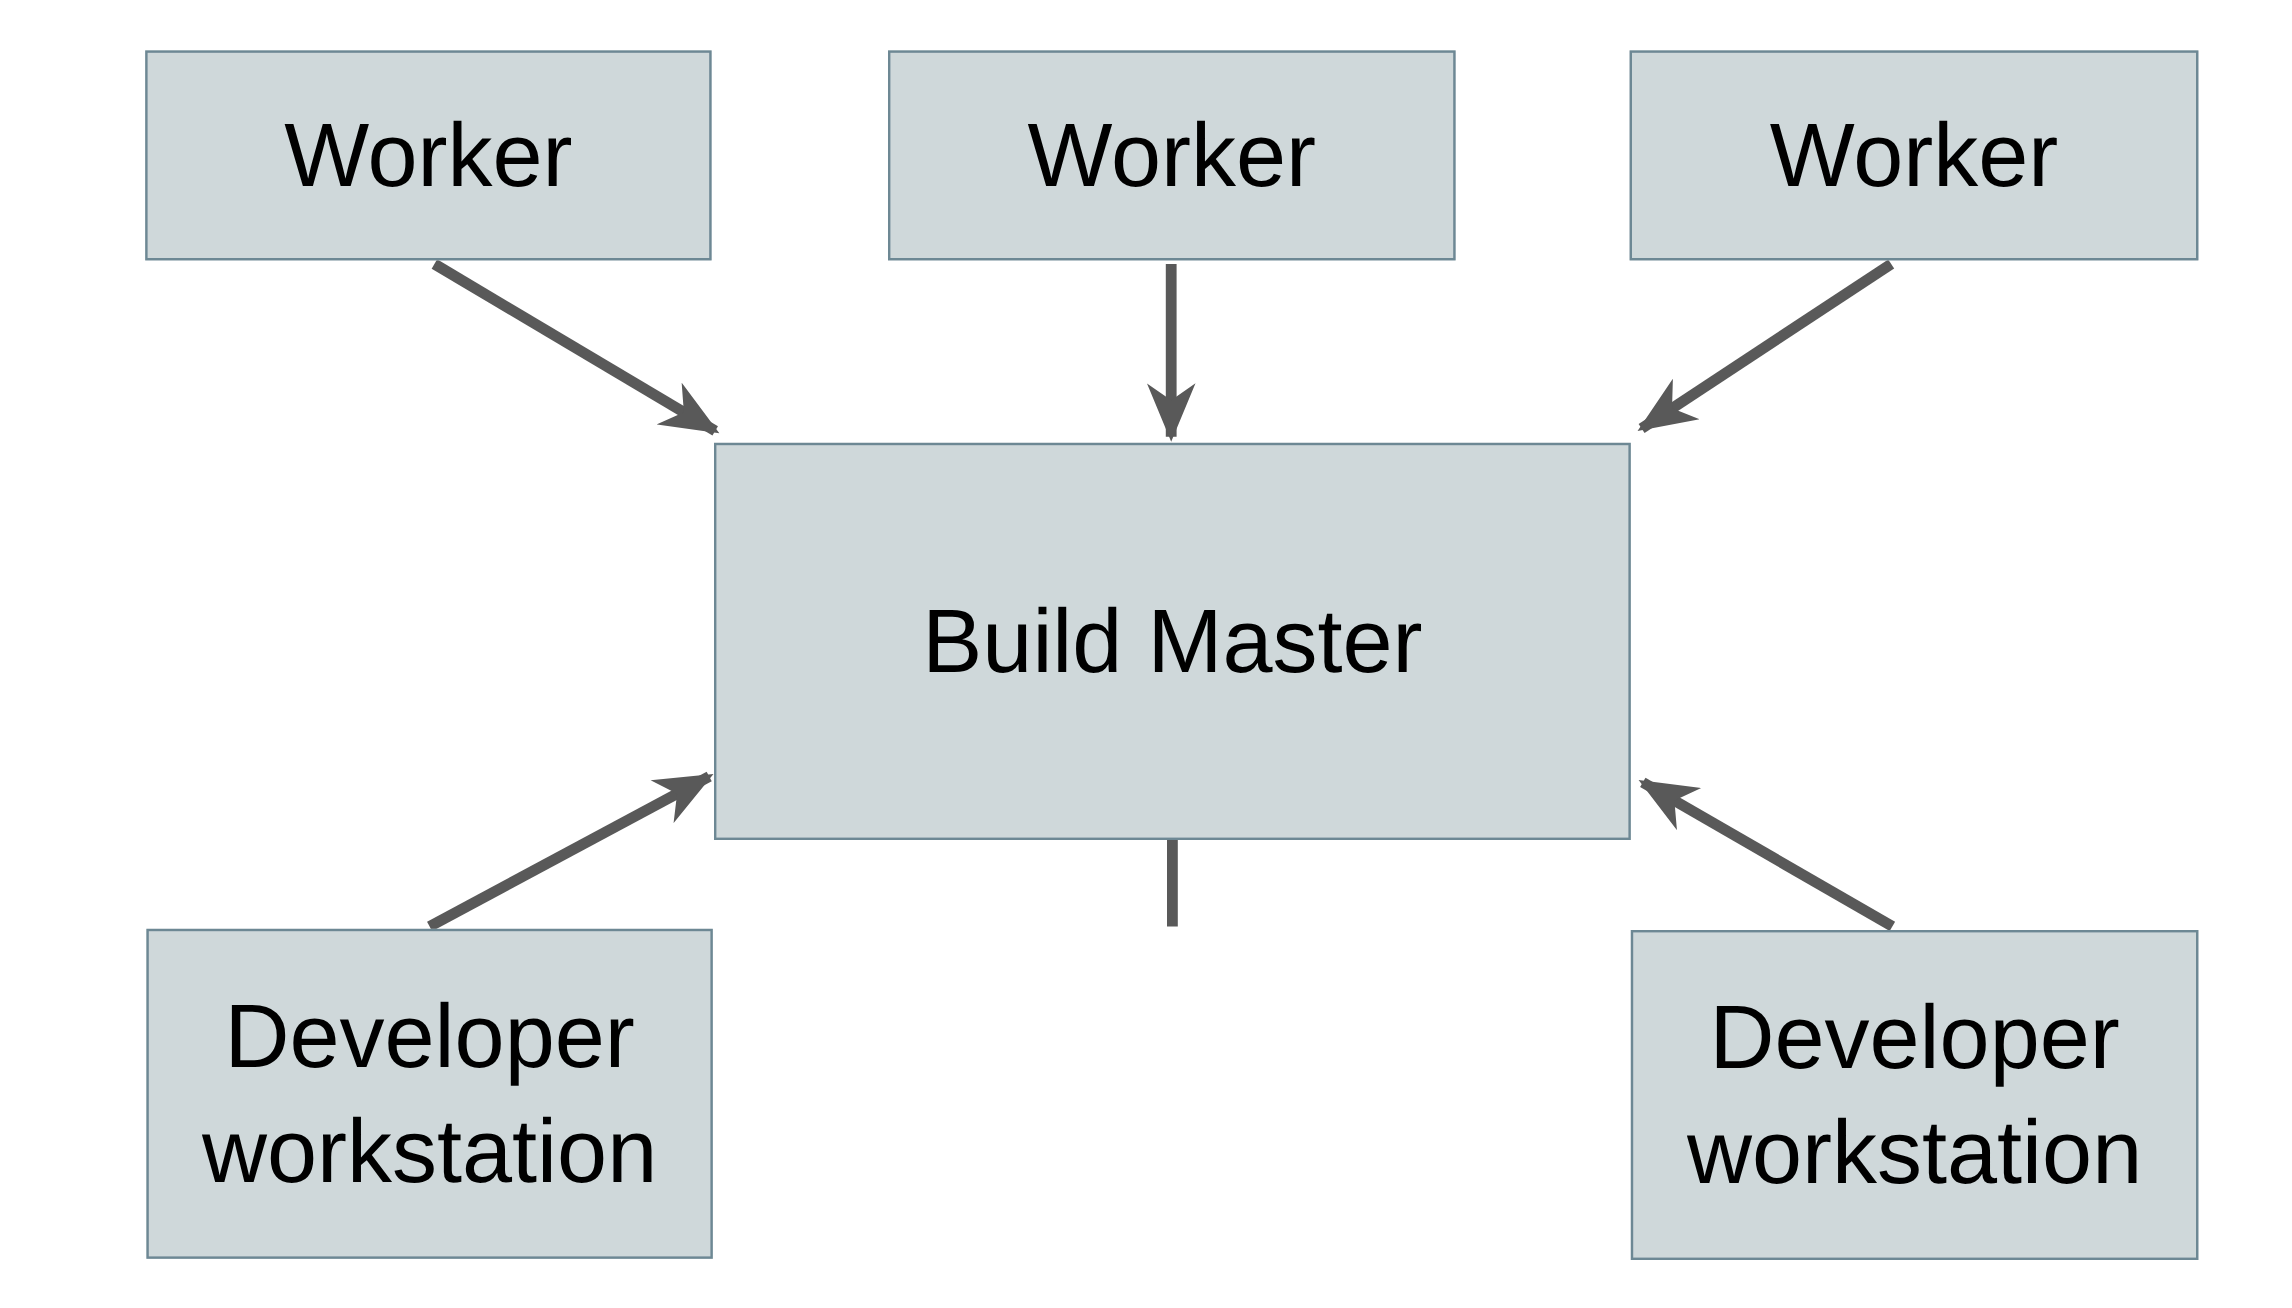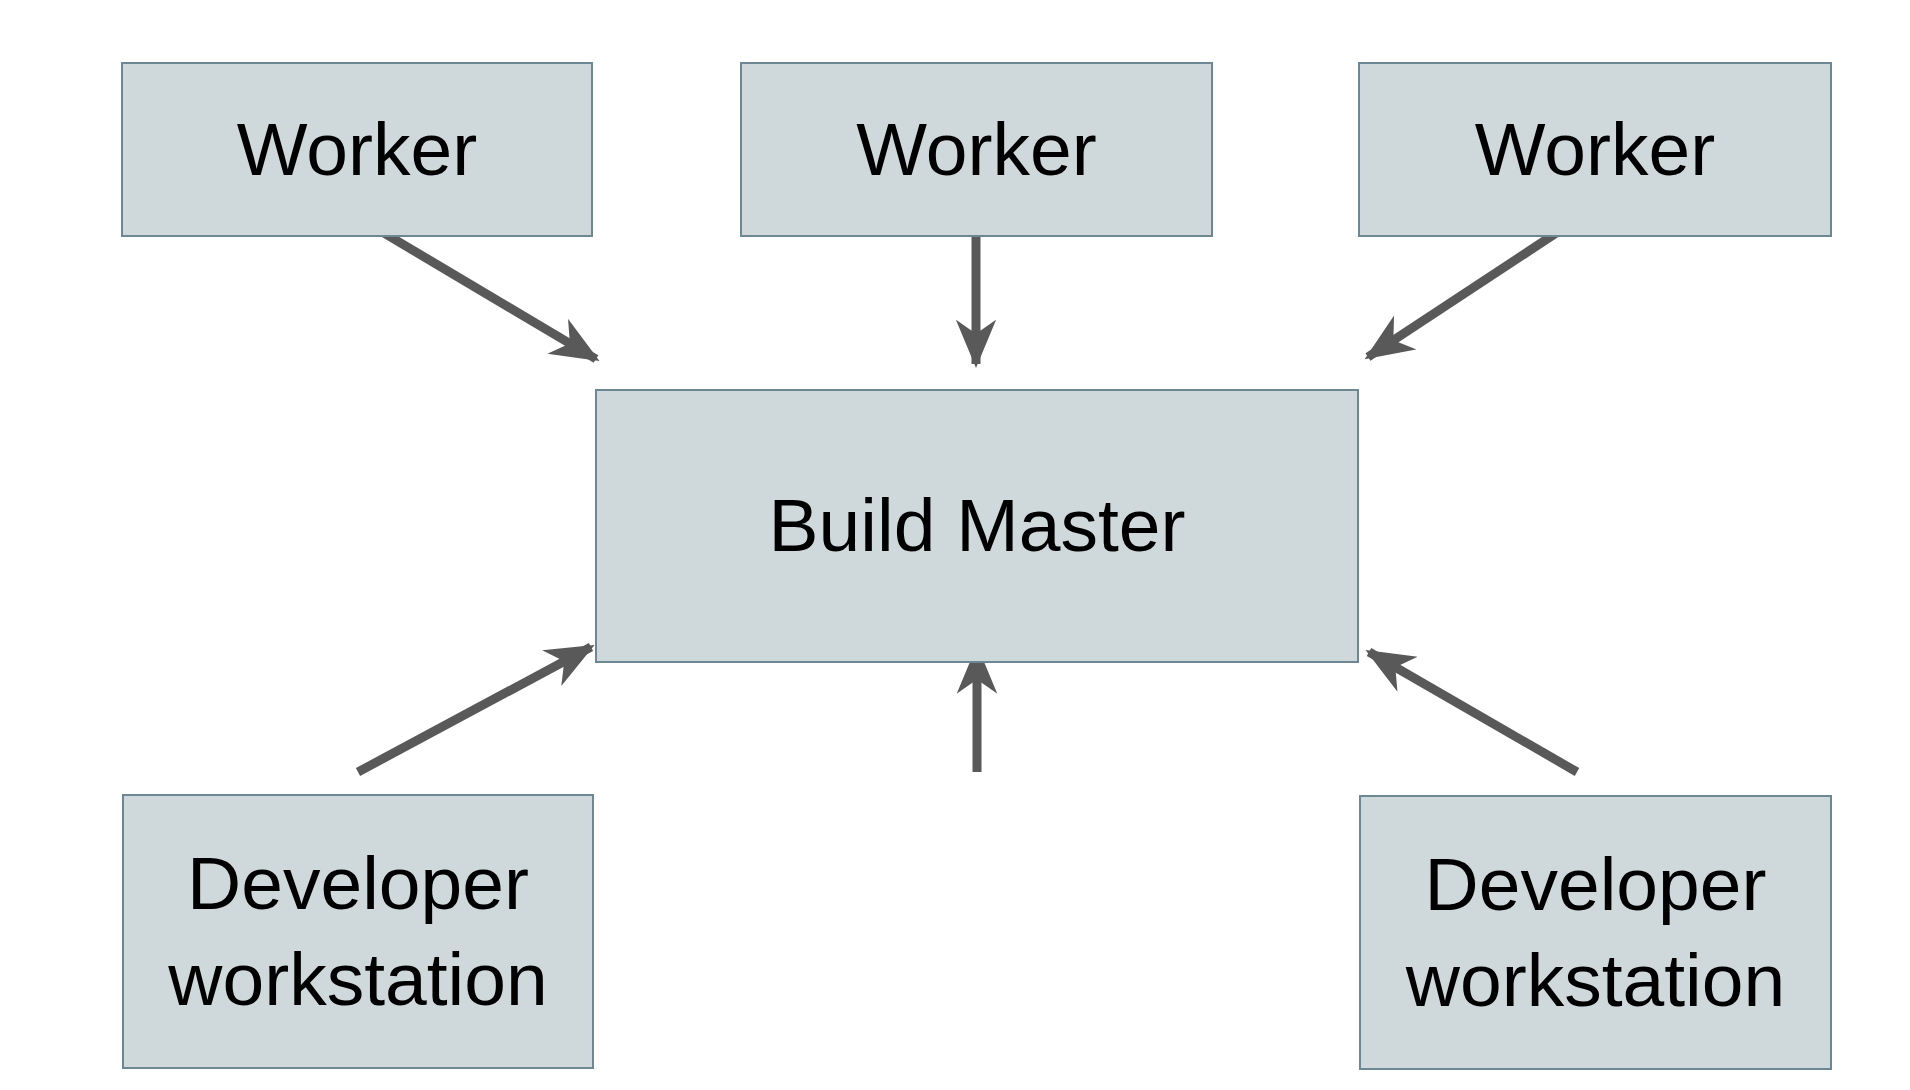--- a/index.html
+++ b/index.html
@@ -22,27 +22,26 @@
     border: 2px solid #6d8894;
     display: flex;
     align-items: center;
     justify-content: center;
     text-align: center;
     color: #000000;
     font-size: 75px;
     line-height: 1.27;
     letter-spacing: 0px;
     padding: 16px 10px;
-    margin-top: 20px;
   }
   
   #node-worker-1       { left: 121px;  top: 42px;  width: 472px; height: 175px; }
   #node-worker-2       { left: 740px;  top: 42px;  width: 473px; height: 175px; }
   #node-worker-3       { left: 1358px; top: 42px;  width: 474px; height: 175px; }
-  #node-build-master   { left: 595px;  top: 369px; width: 764px; height: 274px; }
+  #node-build-master   { left: 595px;  top: 369px; width: 764px; height: 331px; }
   #node-dev-1          { left: 122px;  top: 774px; width: 472px; height: 275px; }
   #node-ci-server      { left: 741px;  top: 774px; width: 471px; height: 275px; }
   #node-dev-2          { left: 1359px; top: 775px; width: 473px; height: 275px; }
 
   .edges-layer {
     position: absolute;
     left: 0; top: 0;
     width: 1910px;
     height: 1090px;
     pointer-events: none;

